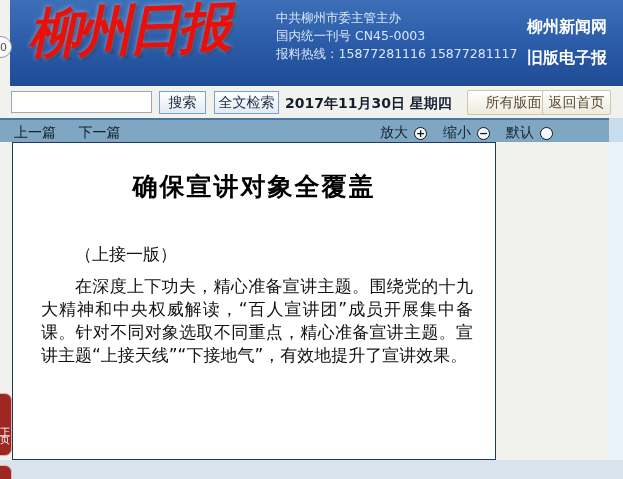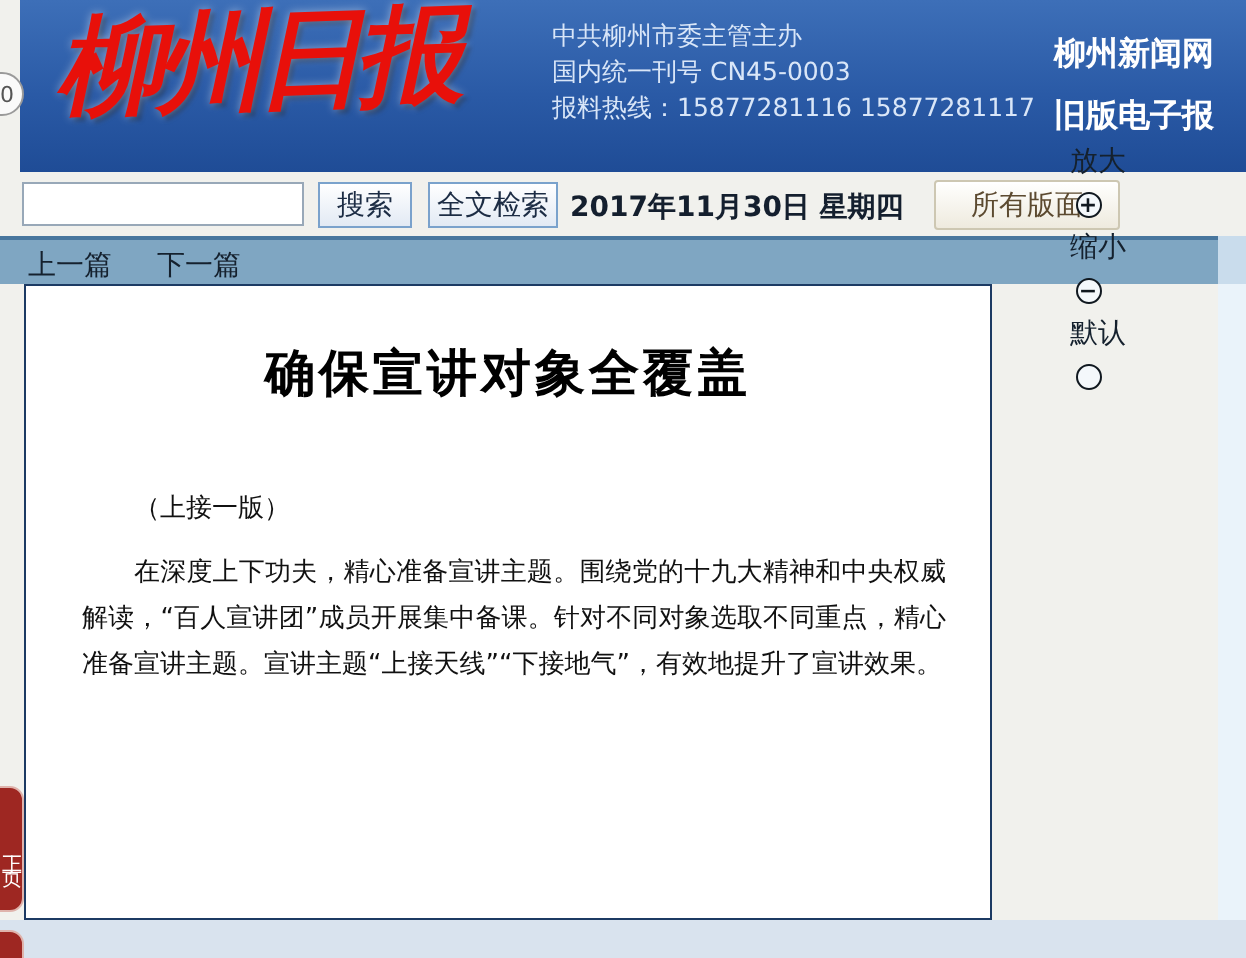--- a/index.html
+++ b/index.html
@@ -33,36 +33,36 @@
                border-radius:2px; color:#5c4a30; box-shadow:inset 0 1px 0 #fff; }
   .btn-allpages { left:467px; top:4px; width:93px; height:25px; }
   .btn-home     { left:542px; top:4px; width:69px; height:25px; }
 
   
   .nav-bar { position:absolute; left:0; top:118px; width:609px; height:24px;
              background:#7fa6c2; border-top:2px solid #49779e;
              display:flex; align-items:center; justify-content:space-between;
              padding:4px 46px 0 14px; font-size:14px; color:#15212e; }
   .nav-left span { margin-right:18px; cursor:pointer; }
-  .nav-right { display:flex; align-items:center; gap:6px;flex-direction:column; }
+  .nav-right { display:flex; align-items:center; gap:6px; }
   .nav-right .lbl { cursor:pointer; }
   .circle-icon { display:inline-flex; align-items:center; justify-content:center;
                  width:13px; height:13px; border:1.5px solid #10181f; border-radius:50%;
                  background:#f4f8fb; font-size:11px; font-weight:bold; color:#10181f;
                  line-height:1; margin-right:10px; cursor:pointer; }
   .nav-right-strip { position:absolute; left:609px; top:118px; width:14px; height:24px; background:#c9dcec; }
 
   
   .content-box { position:absolute; left:12px; top:142px; width:484px; height:318px;
                  background:#ffffff; border:1px solid #1c3a63; overflow:hidden; }
   .right-gutter { position:absolute; left:609px; top:142px; width:14px; height:318px; background:#eaf3fa; }
   .bottom-area  { position:absolute; left:0; top:460px; width:623px; height:19px; background:#d9e3ee; }
   .article-title { margin-top:27px; text-align:center; font-size:25px; font-weight:bold;
                    color:#000; letter-spacing:2px; }
-  .article-body { margin-top:40px; padding:0 22px 0 28px; font-size:13px; line-height:23px;
+  .article-body { margin-top:40px; padding:0 22px 0 28px; font-size:17px; line-height:23px;
                   color:#111; }
   .article-body p { text-indent:2em; margin-bottom:9px; text-align:justify; }
 
   
   .edge-badge { position:absolute; left:-10px; top:36px; width:22px; height:22px;
                 background:#fafafa; border:1px solid #9a9a9a; border-radius:11px;
                 display:flex; align-items:center; justify-content:flex-end;
                 padding-right:4px; font-size:11px; color:#555; z-index:5; }
   .edge-tab { position:absolute; left:-3px; width:15px; background:#9e2722;
               border:1px solid #dfb3ac; border-radius:0 7px 7px 0;
@@ -89,20 +89,21 @@
       <div>旧版电子报</div>
     </div>
   </div>
 
   <div class="search-row">
     <input class="search-input" type="text" value="" style="">
     <div class="btn btn-blue btn-search">搜索</div>
     <div class="btn btn-blue btn-fulltext">全文检索</div>
     <div class="date-text">2017年11月30日 星期四</div>
     <div class="btn btn-beige btn-allpages">所有版面</div>
+    <div class="btn btn-beige btn-home">返回首页</div>
   </div>
 
   <div class="nav-bar">
     <div class="nav-left">
       <span>上一篇</span>
       <span>下一篇</span>
     </div>
     <div class="nav-right">
       <span class="lbl">放大</span>
       <span class="circle-icon">+</span>

